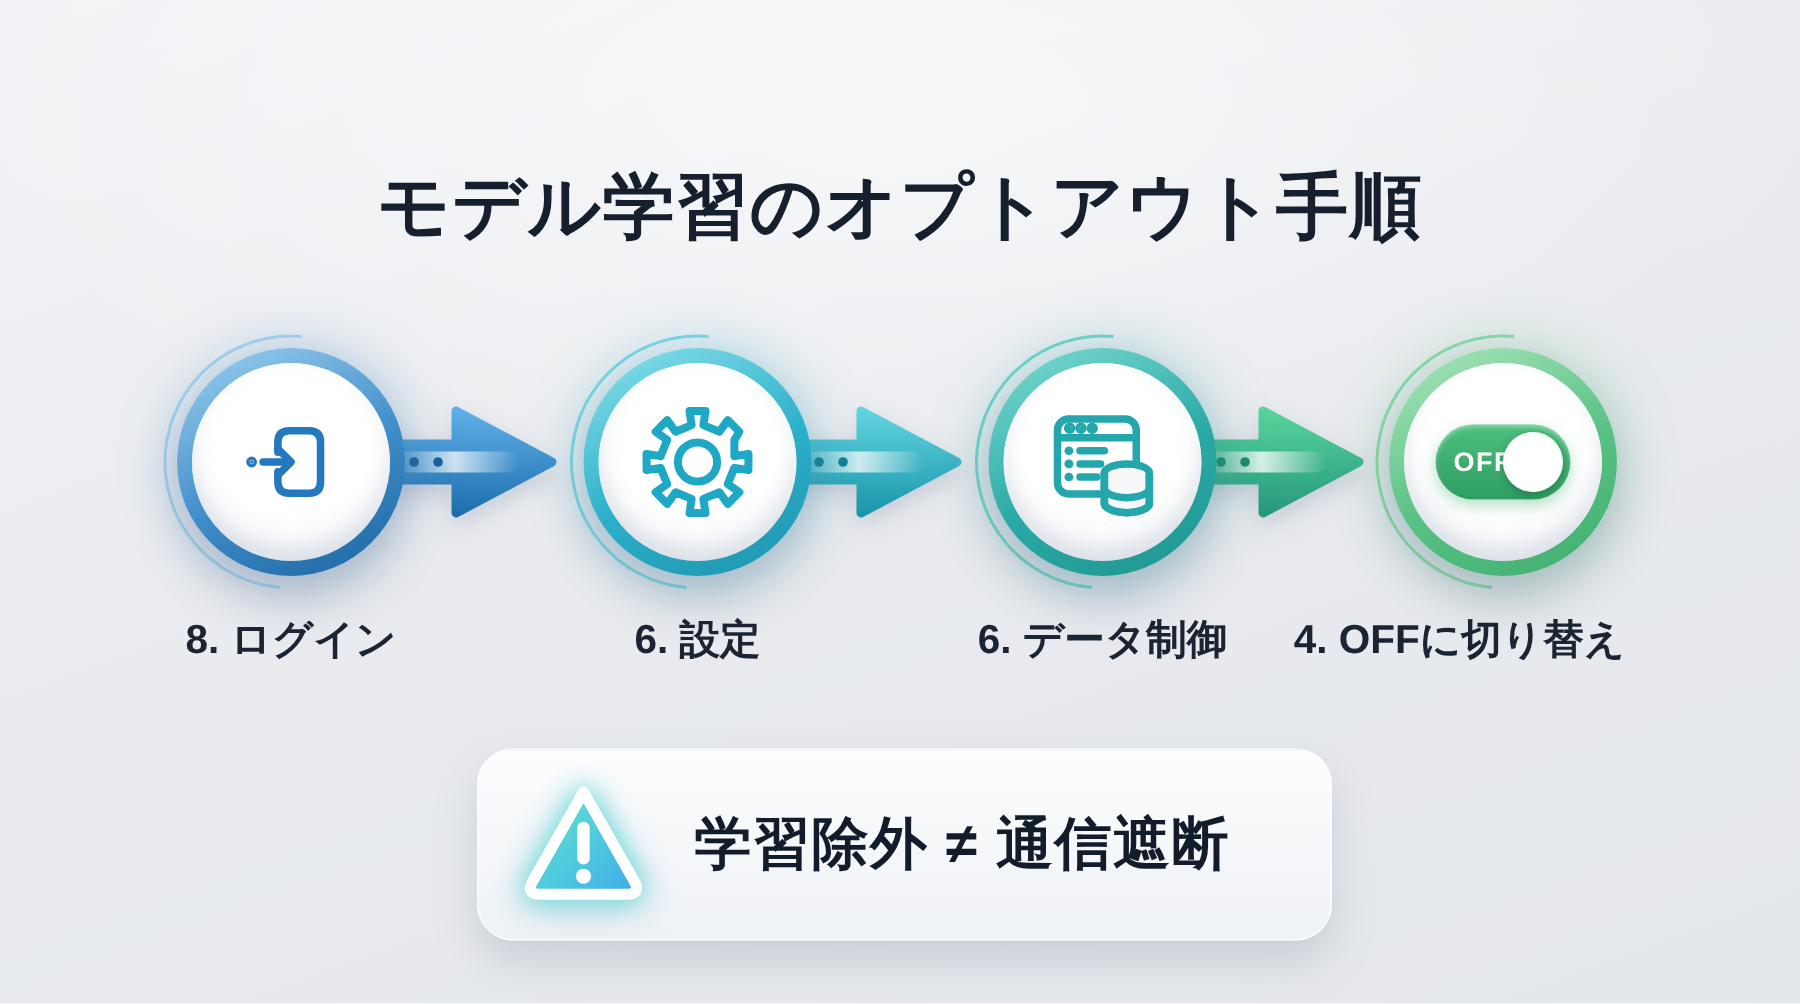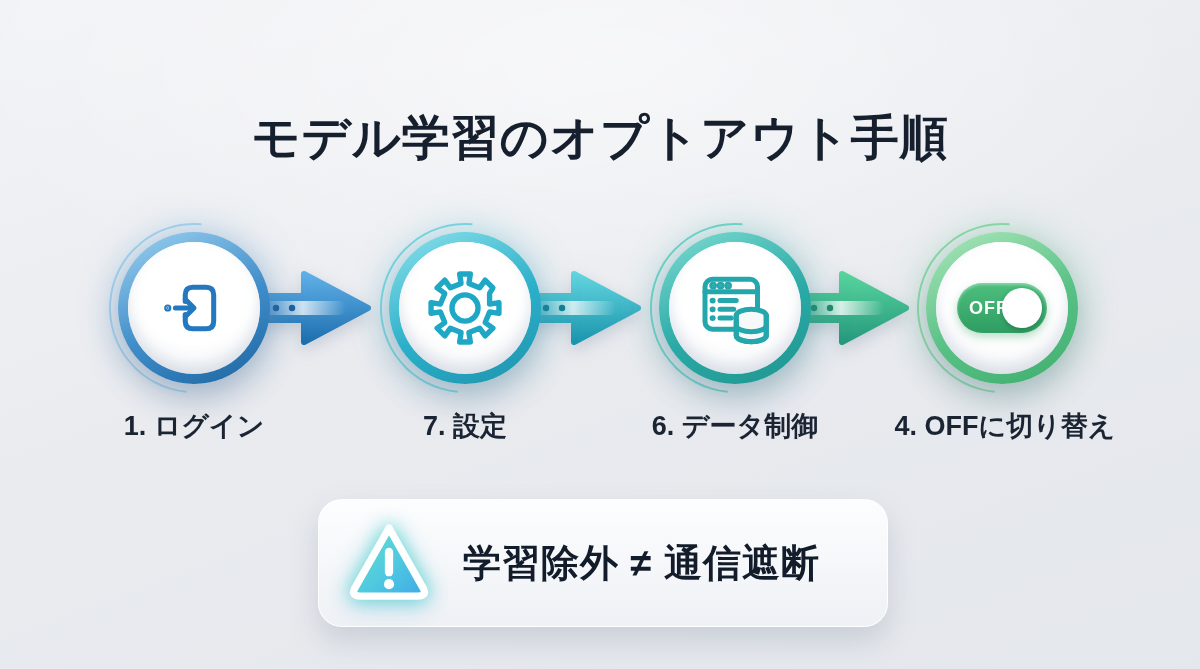--- a/index.html
+++ b/index.html
@@ -49,21 +49,21 @@
   .arrow{ position:absolute; top:268px; width:120px; height:80px; z-index:1;
           filter:drop-shadow(0 6px 8px rgba(90,110,140,.25)); }
   .arrow.a1{ left:252px; } .arrow.a2{ left:522px; } .arrow.a3{ left:790px; }
 
   
   .step-label{
     position:absolute; top:408px; width:270px; text-align:center;
     font-size:27px; font-weight:700; color:#1a2433; z-index:3;
   }
   .step-label.l1{ left:59px; } .step-label.l2{ left:330px; }
-  .step-label.l3{ left:600px; } .step-label.l4{ left:870px; }
+  .step-label.l3{ left:600px; } .step-label.l4{ left:838px; }
 
   
   .toggle{
     position:relative; width:90px; height:50px; border-radius:25px;
     background:linear-gradient(180deg,#4dbf7d 0%,#2f9d62 100%);
     box-shadow:0 4px 10px rgba(47,157,98,.35), inset 0 2px 3px rgba(255,255,255,.35);
     display:flex; align-items:center;
   }
   .toggle-text{ color:#ffffff; font-weight:800; font-size:18px; letter-spacing:1px; padding-left:12px; }
   .toggle-knob{
@@ -203,22 +203,22 @@
     <div class="ring">
       <div class="inner">
         <div class="toggle">
           <span class="toggle-text">OFF</span>
           <span class="toggle-knob"></span>
         </div>
       </div>
     </div>
   </div>
 
-  <div class="step-label l1">1. ログイン</div>
-  <div class="step-label l2">7. 設定</div>
+  <div class="step-label l1">8. ログイン</div>
+  <div class="step-label l2">6. 設定</div>
   <div class="step-label l3">6. データ制御</div>
   <div class="step-label l4">4. OFFに切り替え</div>
 
   <div class="warning">
     <svg class="warn-icon" viewBox="0 0 100 100">
       <defs>
         <linearGradient id="tg" x1="0" y1="0" x2="1" y2="1">
           <stop offset="0" stop-color="#67e3c8"></stop>
           <stop offset=".55" stop-color="#4fc9e0"></stop>
           <stop offset="1" stop-color="#3fa9e8"></stop>

